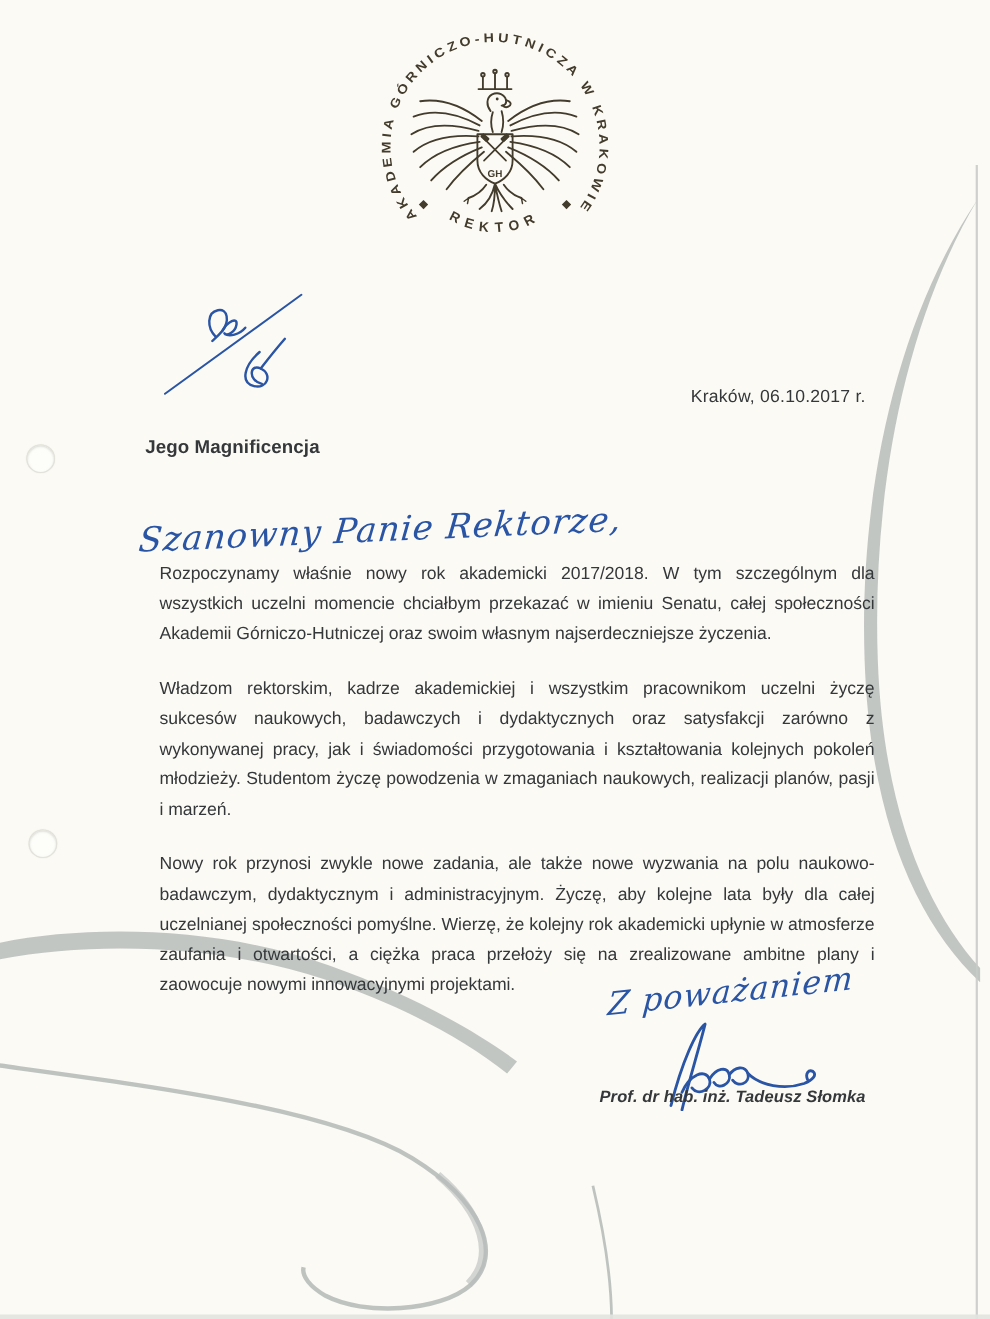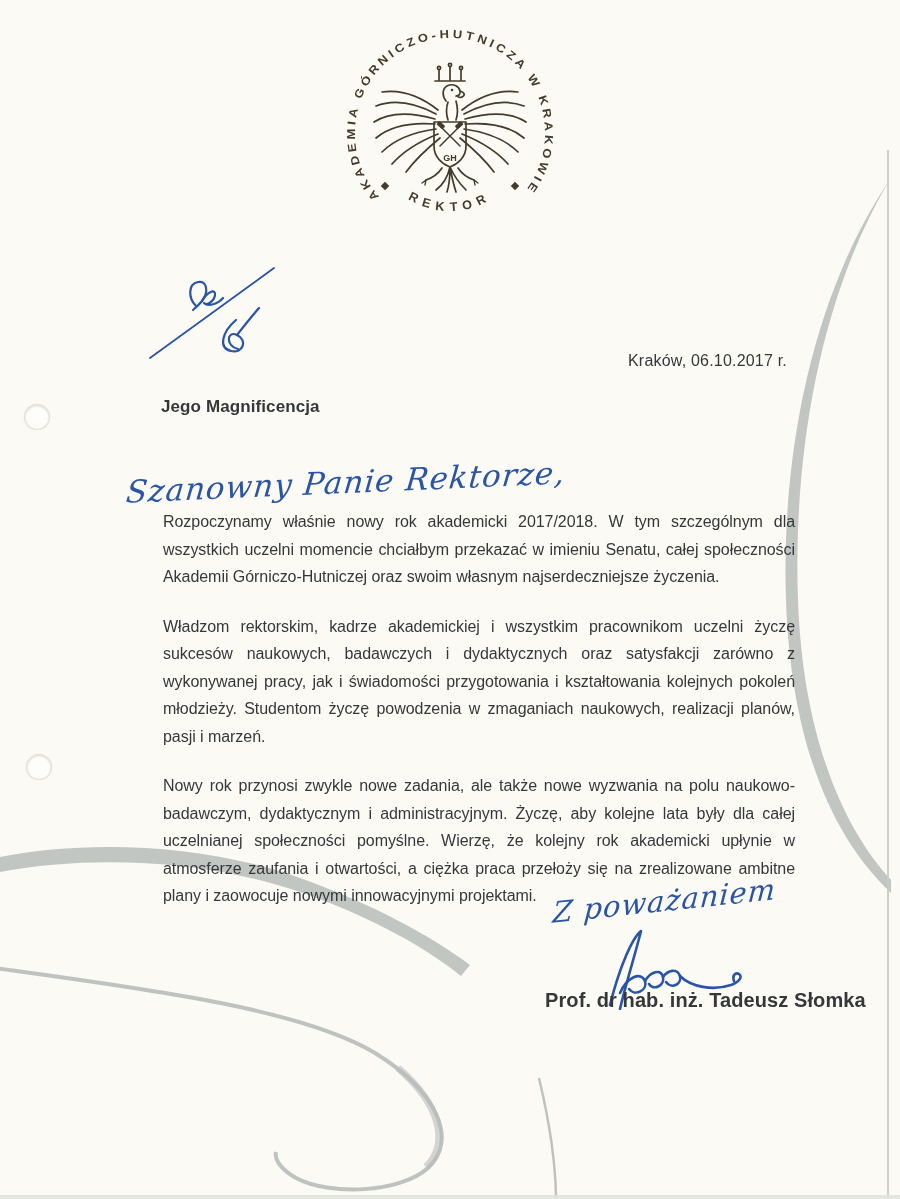--- a/index.html
+++ b/index.html
@@ -16,30 +16,30 @@
   .hole{
     position:absolute; width:24px; height:24px; border-radius:50%;
     background:#fdfdfa; border:1px solid #e2e2da;
     box-shadow: inset 0 1px 2px rgba(190,190,182,.55), 0 0 1px rgba(200,200,192,.6);
   }
   
   .dateline{
     position:absolute; left:628px; top:352px; font-size:16px; letter-spacing:.2px;
     white-space:nowrap;
   }
-  .addressee{position:absolute; left:161px; top:394px; font-weight:bold;
+  .addressee{position:absolute; left:132px; top:394px; font-weight:bold;
     font-size:17px; line-height:25.5px; letter-spacing:.1px;}
   .body-text{
     position:absolute; left:145px; top:508px; width:650px;
     font-size:16px; line-height:27.5px; text-align:justify; letter-spacing:-.05px;
   }
-  .body-text p{margin:0 0 22px 18px;}
+  .body-text p{margin:0 0 22px 0;}
   .signer{
-    position:absolute; left:545px; top:989px; font-weight:bold; font-size:20px;
-    letter-spacing:.1px; white-space:nowrap;
+    position:absolute; left:545px; top:989px; font-weight:bold; font-size:15px;
+    letter-spacing:.1px; white-space:nowrap;font-style:italic;
   }
   
   .hand{
     position:absolute; color:var(--ink_blue,#2a54a4);
     font-family:"DejaVu Serif",serif; font-style:italic; white-space:nowrap;
   }
   .salutation{left:126px; top:464px; font-size:31px; transform:rotate(-2.5deg) skewX(-8deg); letter-spacing:1px;}
   .valediction{left:552px; top:884px; font-size:29px; transform:rotate(-6deg) skewX(-10deg); letter-spacing:1px;}
   .ink-stroke{fill:none; stroke:var(--ink_blue,#2a54a4); stroke-linecap:round; stroke-linejoin:round;}
   .seal-stroke{fill:none; stroke:var(--seal_brown,#433b2b); stroke-linecap:round; stroke-linejoin:round;}

